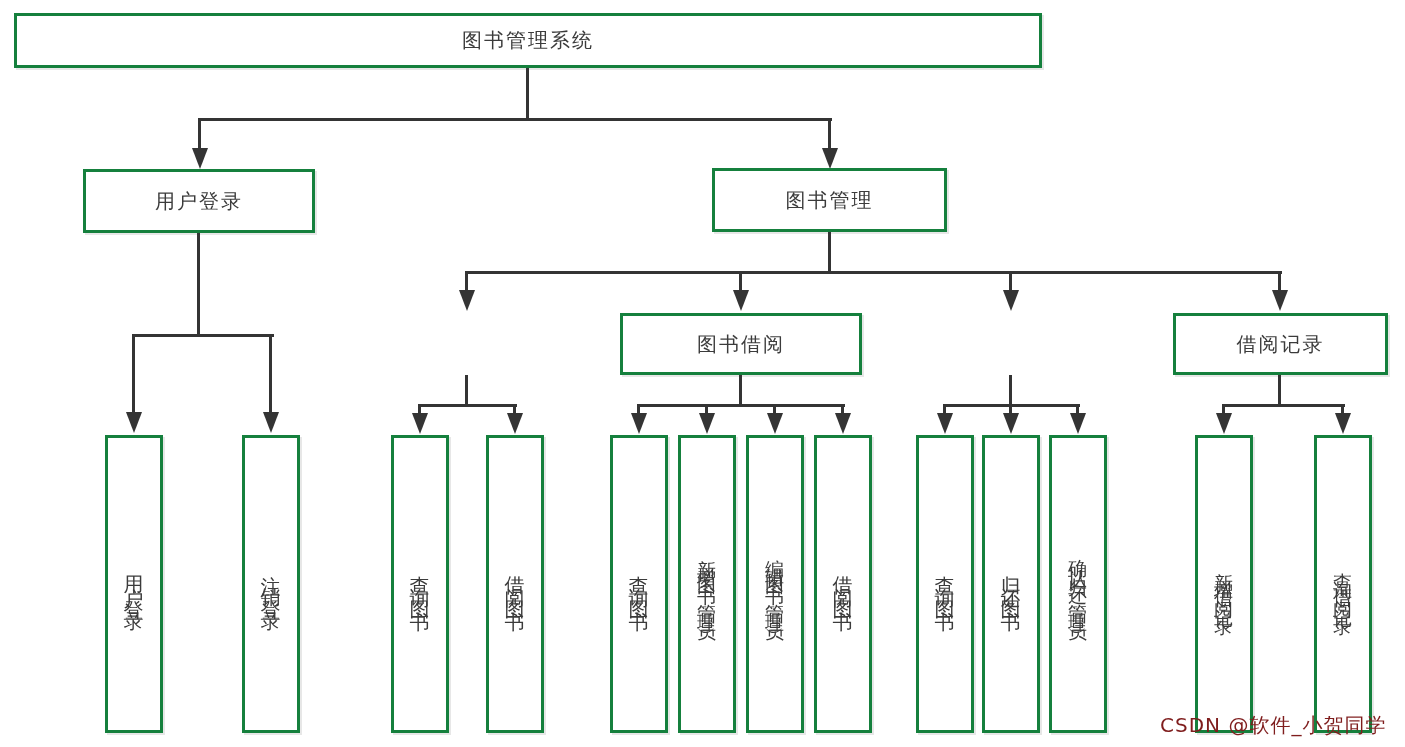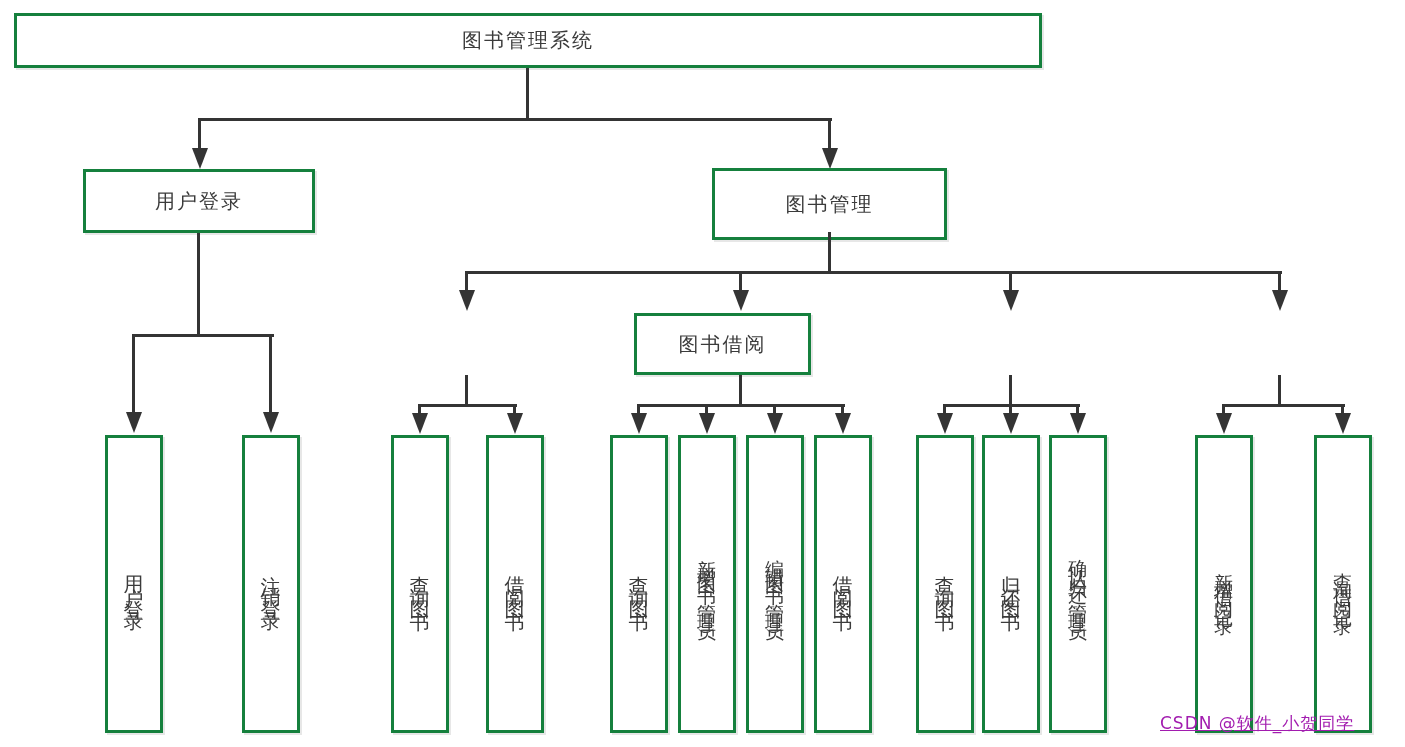--- a/index.html
+++ b/index.html
@@ -32,26 +32,25 @@
   .ar{
     position:absolute;display:block;
     width:0;height:0;
     border-left:8px solid transparent;
     border-right:8px solid transparent;
     border-top:21px solid #343434;
   }
   .wm{
     position:absolute;
     left:1160px;top:712px;
-    font-size:17px;
-    color:#a21caf;
+    font-size:20px;
+    color:#7f1d1d;
     letter-spacing:1px;
     white-space:nowrap;
     z-index:5;
-    text-decoration:underline;
   }
 </style>
 </head>
 <body>
 
 <div id="stage">
 
   <div class="bx hz" style="left:14px;top:13px;width:1028px;height:55px">
     <span>图书管理系统</span>
   </div>
@@ -59,21 +58,21 @@
   <i class="ln" style="left:526px;top:68px;width:3px;height:52px"></i>
   <i class="ln" style="left:198px;top:118px;width:634px;height:3px"></i>
   <i class="ln" style="left:198px;top:120px;width:3px;height:30px"></i>
   <i class="ar" style="left:192px;top:148px"></i>
   <i class="ln" style="left:828px;top:120px;width:3px;height:30px"></i>
   <i class="ar" style="left:822px;top:148px"></i>
 
   <div class="bx hz" style="left:83px;top:169px;width:232px;height:64px">
     <span>用户登录</span>
   </div>
-  <div class="bx hz" style="left:712px;top:168px;width:235px;height:72px">
+  <div class="bx hz" style="left:712px;top:168px;width:235px;height:64px">
     <span>图书管理</span>
   </div>
 
   <i class="ln" style="left:197px;top:233px;width:3px;height:103px"></i>
   <i class="ln" style="left:132px;top:334px;width:142px;height:3px"></i>
   <i class="ln" style="left:132px;top:336px;width:3px;height:76px"></i>
   <i class="ar" style="left:126px;top:412px"></i>
   <i class="ln" style="left:269px;top:336px;width:3px;height:76px"></i>
   <i class="ar" style="left:263px;top:412px"></i>
 
@@ -81,22 +80,25 @@
   <i class="ln" style="left:465px;top:271px;width:817px;height:3px"></i>
   <i class="ln" style="left:465px;top:273px;width:3px;height:18px"></i>
   <i class="ar" style="left:459px;top:290px"></i>
   <i class="ln" style="left:739px;top:273px;width:3px;height:18px"></i>
   <i class="ar" style="left:733px;top:290px"></i>
   <i class="ln" style="left:1009px;top:273px;width:3px;height:18px"></i>
   <i class="ar" style="left:1003px;top:290px"></i>
   <i class="ln" style="left:1278px;top:273px;width:3px;height:18px"></i>
   <i class="ar" style="left:1272px;top:290px"></i>
 
-  <div class="bx hz" style="left:634px;top:313px;width:177px;height:62px">
+  <div class="bx hz" style="left:620px;top:313px;width:242px;height:62px">
     <span>图书借阅</span>
+  </div>
+  <div class="bx hz" style="left:1173px;top:313px;width:215px;height:62px">
+    <span>借阅记录</span>
   </div>
 
   <i class="ln" style="left:465px;top:375px;width:3px;height:31px"></i>
   <i class="ln" style="left:418px;top:404px;width:99px;height:3px"></i>
   <i class="ln" style="left:418px;top:404px;width:3px;height:10px"></i>
   <i class="ar" style="left:412px;top:413px"></i>
   <i class="ln" style="left:513px;top:404px;width:3px;height:10px"></i>
   <i class="ar" style="left:507px;top:413px"></i>
 
   <i class="ln" style="left:739px;top:375px;width:3px;height:31px"></i>

